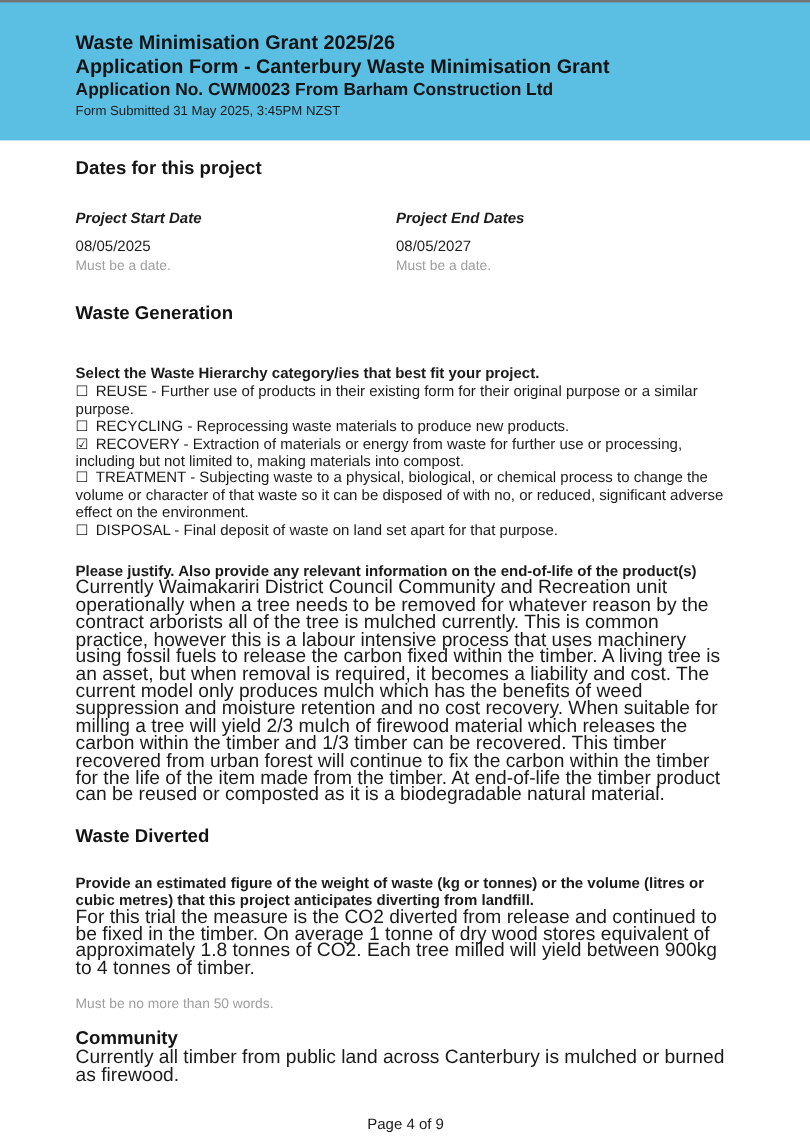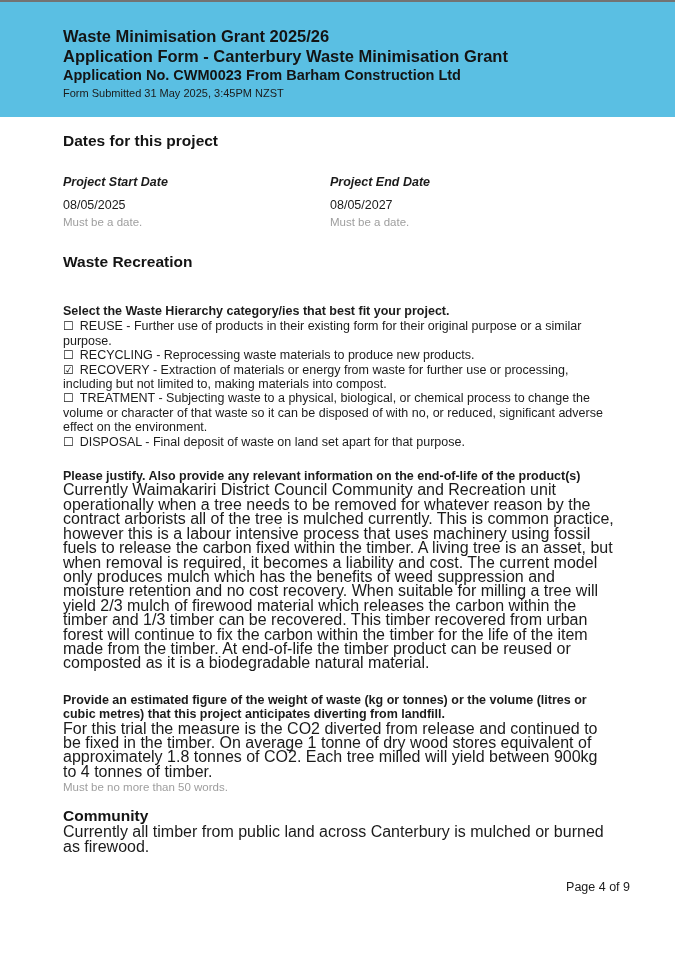--- a/index.html
+++ b/index.html
@@ -26,21 +26,21 @@
   }
   .header .app-line {
     font-size:14.5px; font-weight:bold; line-height:17px; color:#141414;
     margin:1px 0 0 0;
   }
   .header .submitted-line {
     font-size:11px; line-height:13px; color:#1b1b1b;
     margin:3px 0 0 0;
   }
 
-  .content { padding:0 45px 0 63px; }
+  .content { padding:0 62px 0 63px; }
 
   .section-heading {
     font-size:15.5px; font-weight:bold; color:#141414;
     margin:0; line-height:19px;
   }
   .h-dates   { margin-top:14px; }
   .h-waste   { margin-top:23px; }
   .h-divert  { margin-top:17px; }
   .h-innov   { margin-top:12px; }
 
@@ -57,29 +57,29 @@
   .q-waste  { margin-top:33px; }
   .q-justify{ margin-top:20px; }
   .q-divert { margin-top:22px; }
   .q-innov  { margin-top:37px; }
 
   .body-text {
     font-size:16px; line-height:14.4px; margin:0; max-width:552px;
     color:#1b1b1b;
   }
   .helper-text {
-    font-size:11.5px; color:#9e9e9e; line-height:14px; margin:1px 0 0 0;
+    font-size:11.5px; color:#9e9e9e; line-height:14px; margin:15px 0 0 0;
   }
 
   .checkbox-list { margin-top:1px; max-width:552px; }
   .checkbox-item { font-size:12.5px; line-height:14.4px; }
   .checkbox-glyph { margin-right:6px; font-size:12px; }
 
   .footer {
-    text-align:right; font-size:12.5px; line-height:14px;
+    text-align:center; font-size:12.5px; line-height:14px;
     margin-top:26px; color:#1b1b1b;
   }
 </style>
 </head>
 <body>
 
 <div class="page">
 
   <div class="header">
     <div class="title">Waste Minimisation Grant 2025/26</div>
@@ -91,40 +91,41 @@
   <div class="content">
 
     <h2 class="section-heading h-dates">Dates for this project</h2>
     <div class="dates-row">
       <div class="date-field">
         <p class="field-label">Project Start Date</p>
         <p class="field-value">08/05/2025</p>
         <p class="field-helper">Must be a date.</p>
       </div>
       <div class="date-field">
-        <p class="field-label">Project End Date</p>
+        <p class="field-label">Project End Dates</p>
         <p class="field-value">08/05/2027</p>
         <p class="field-helper">Must be a date.</p>
       </div>
     </div>
 
-    <h2 class="section-heading h-waste">Waste Recreation</h2>
+    <h2 class="section-heading h-waste">Waste Generation</h2>
     <p class="q-label q-waste">Select the Waste Hierarchy category/ies that best fit your project.</p>
 
     <div class="checkbox-list">
       <div class="checkbox-item"><span class="checkbox-glyph">☐</span><span>REUSE - Further use of products in their existing form for their original purpose or a similar purpose.</span></div>
       <div class="checkbox-item"><span class="checkbox-glyph">☐</span><span>RECYCLING - Reprocessing waste materials to produce new products.</span></div>
       <div class="checkbox-item"><span class="checkbox-glyph">☑</span><span>RECOVERY - Extraction of materials or energy from waste for further use or processing, including but not limited to, making materials into compost.</span></div>
       <div class="checkbox-item"><span class="checkbox-glyph">☐</span><span>TREATMENT - Subjecting waste to a physical, biological, or chemical process to change the volume or character of that waste so it can be disposed of with no, or reduced, significant adverse effect on the environment.</span></div>
       <div class="checkbox-item"><span class="checkbox-glyph">☐</span><span>DISPOSAL - Final deposit of waste on land set apart for that purpose.</span></div>
     </div>
 
     <p class="q-label q-justify">Please justify. Also provide any relevant information on the end-of-life of the product(s)</p>
     <p class="body-text">Currently Waimakariri District Council Community and Recreation unit operationally when a tree needs to be removed for whatever reason by the contract arborists all of the tree is mulched currently. This is common practice, however this is a labour intensive process that uses machinery using fossil fuels to release the carbon fixed within the timber. A living tree is an asset, but when removal is required, it becomes a liability and cost. The current model only produces mulch which has the benefits of weed suppression and moisture retention and no cost recovery. When suitable for milling a tree will yield 2/3 mulch of firewood material which releases the carbon within the timber and 1/3 timber can be recovered. This timber recovered from urban forest will continue to fix the carbon within the timber for the life of the item made from the timber. At end-of-life the timber product can be reused or composted as it is a biodegradable natural material.</p>
 
+    <h2 class="section-heading h-divert">Waste Diverted</h2>
     <p class="q-label q-divert">Provide an estimated figure of the weight of waste (kg or tonnes) or the volume (litres or cubic metres) that this project anticipates diverting from landfill.</p>
     <p class="body-text">For this trial the measure is the CO2 diverted from release and continued to be fixed in the timber. On average 1 tonne of dry wood stores equivalent of approximately 1.8 tonnes of CO2. Each tree milled will yield between 900kg to 4 tonnes of timber.</p>
     <p class="helper-text">Must be no more than 50 words.</p>
 
     <h2 class="section-heading h-innov">Community</h2>
     <p class="body-text">Currently all timber from public land across Canterbury is mulched or burned as firewood.</p>
 
     <div class="footer">Page 4 of 9</div>
 
   </div>

